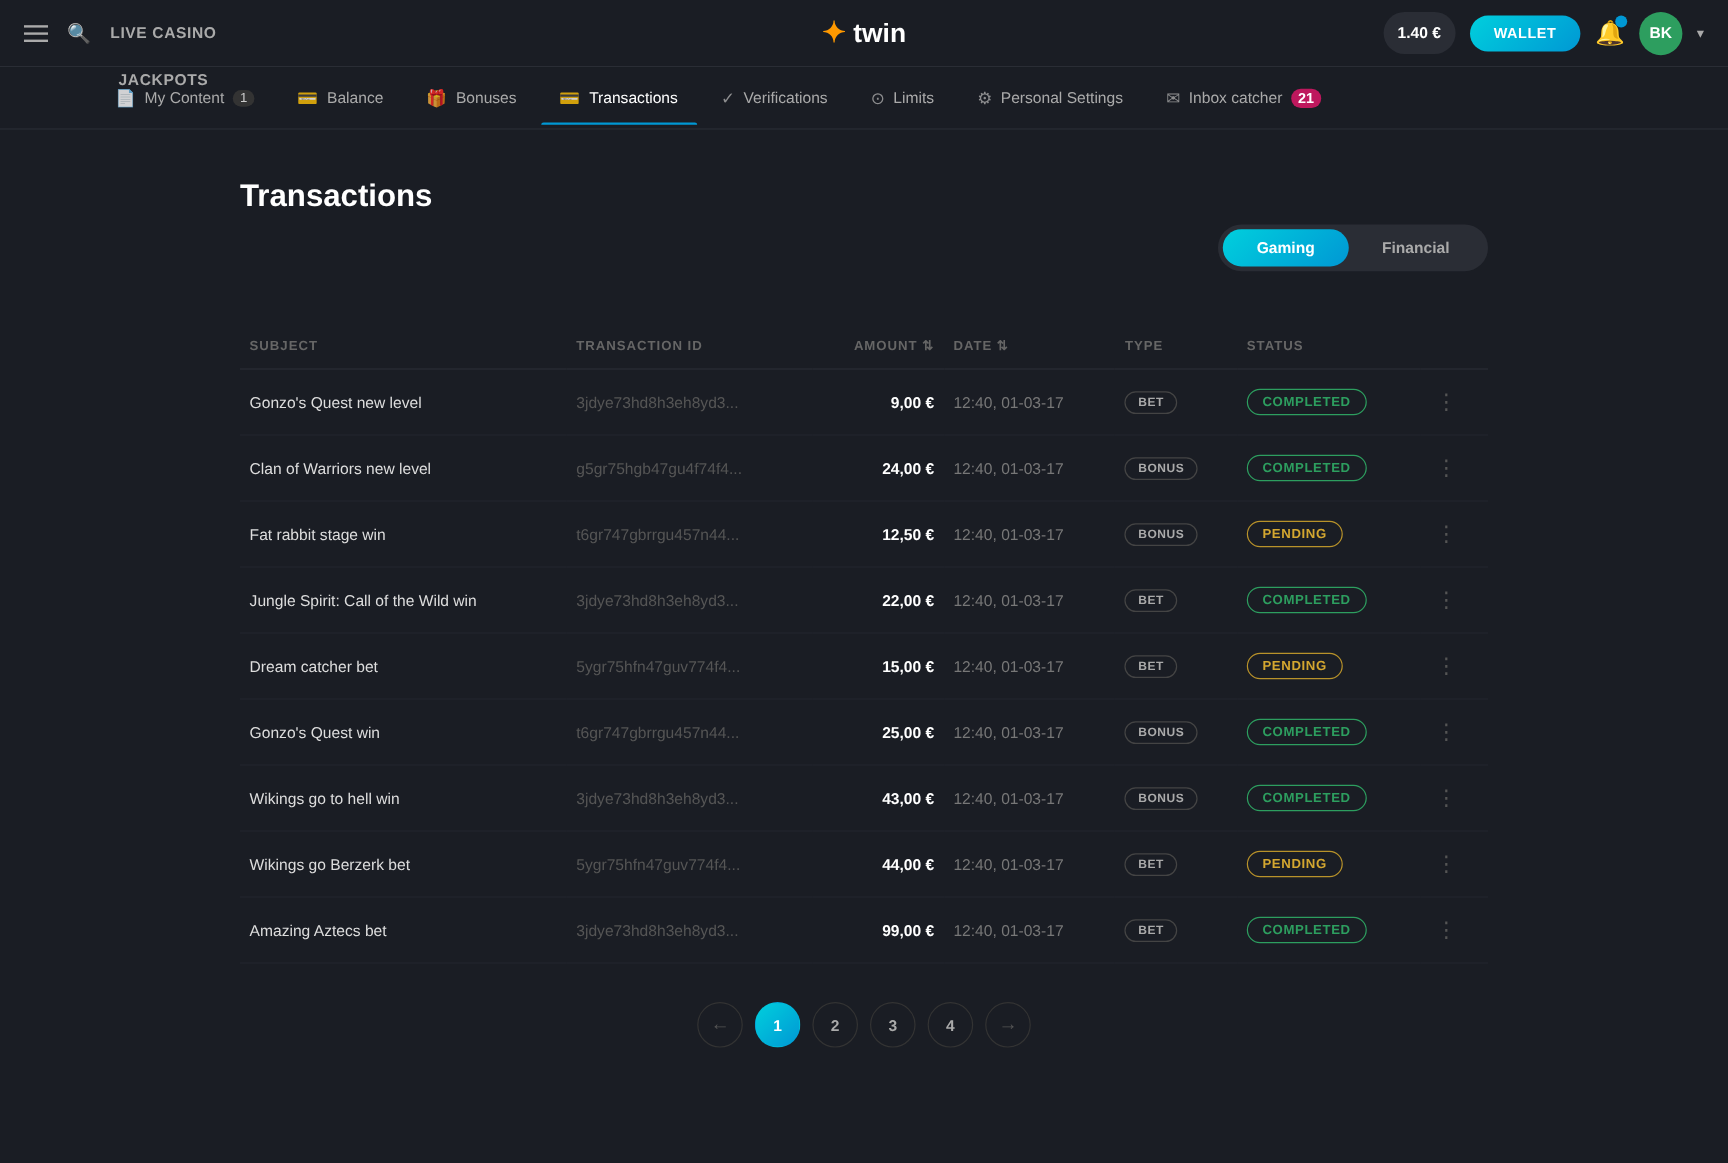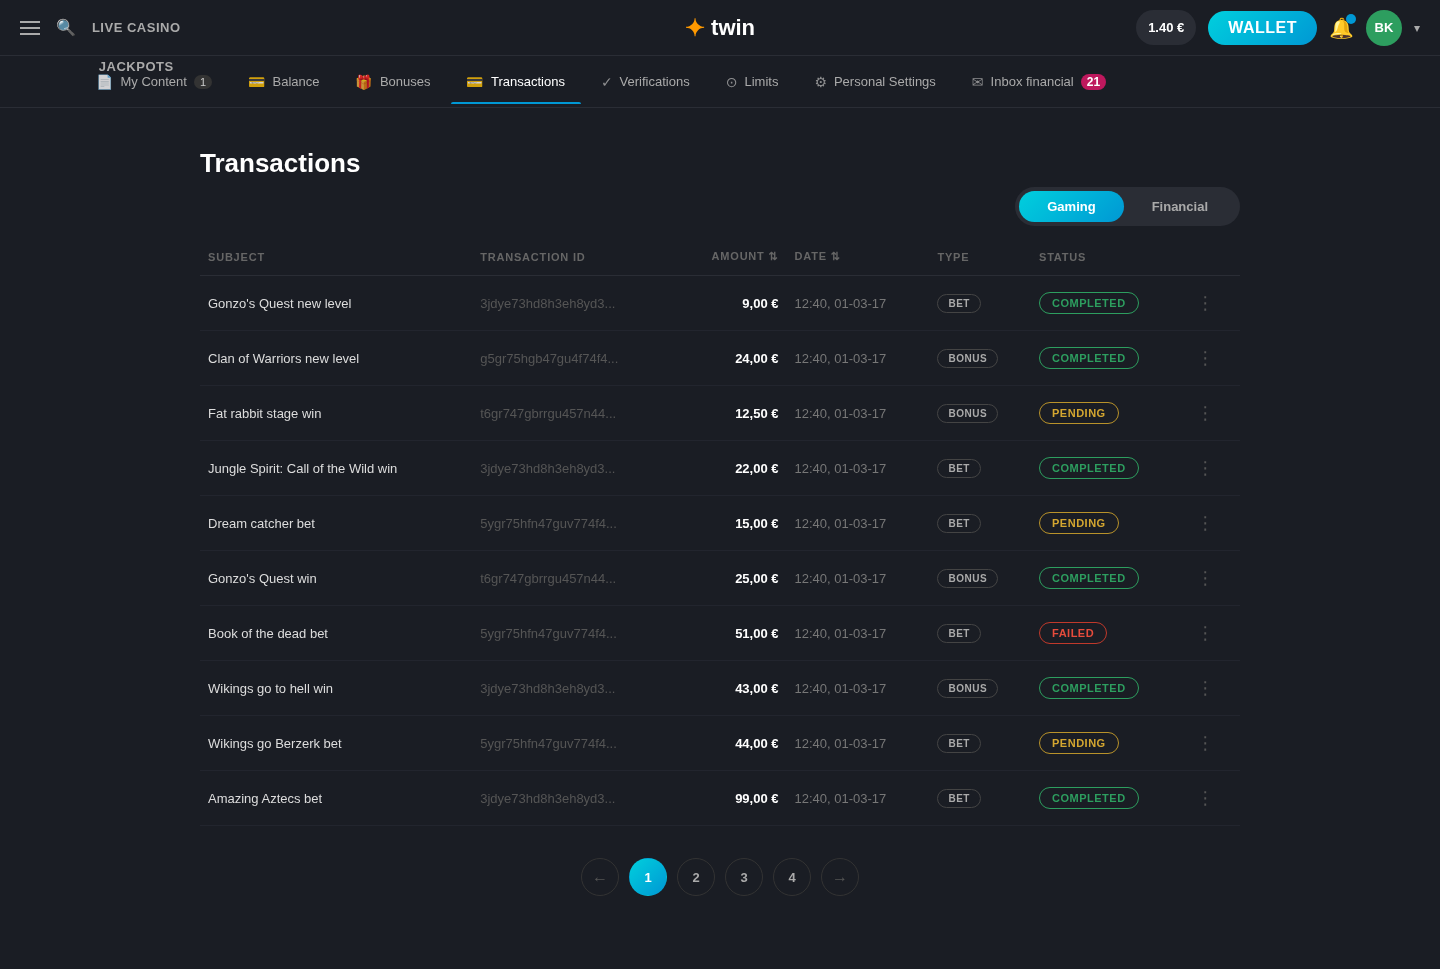--- a/index.html
+++ b/index.html
@@ -75,21 +75,21 @@
       border-radius: 20px;
       font-size: 13px;
       font-weight: 600;
     }
     .wallet-btn {
       background: linear-gradient(135deg, #00cfdd, #0098d4);
       color: #fff;
       border: none;
       padding: 8px 20px;
       border-radius: 20px;
-      font-size: 16px;
+      font-size: 12px;
       font-weight: 700;
       cursor: pointer;
       letter-spacing: 0.5px;
     }
     .notif-btn {
       position: relative;
       cursor: pointer;
       color: #aaa;
       font-size: 20px;
     }
@@ -183,21 +183,21 @@
       font-size: 13px;
       margin-bottom: 28px;
     }
 
     
     .toggle-group {
       display: inline-flex;
       background: #2a2d35;
       border-radius: 25px;
       padding: 4px;
-      margin-bottom: 12px;
+      margin-bottom: 44px;
       float: right;
       justify-content: flex-end;
     }
     .toggle-btn {
       padding: 8px 28px;
       border-radius: 22px;
       border: none;
       font-size: 13px;
       font-weight: 600;
       cursor: pointer;
@@ -387,21 +387,21 @@
   <div class="sub-nav-item">
     <span class="sub-nav-icon">⊙</span>
     <span>Limits</span>
   </div>
   <div class="sub-nav-item">
     <span class="sub-nav-icon">⚙</span>
     <span>Personal Settings</span>
   </div>
   <div class="sub-nav-item">
     <span class="sub-nav-icon">✉</span>
-    <span>Inbox financial</span>
+    <span>Inbox catcher</span>
     <span class="badge-count">21</span>
   </div>
 </nav>
 
 <div class="main-content">
   <div class="clearfix">
     <div>
       <h1 class="page-title">Transactions</h1>
     </div>
     <div class="toggle-group">
@@ -471,29 +471,20 @@
         <tr>
     <td class="subject-col">Gonzo's Quest win</td>
     <td class="txid-col">t6gr747gbrrgu457n44...</td>
     <td class="amount-col">25,00 €</td>
     <td class="date-col">12:40, 01-03-17</td>
     <td><span class="type-badge">BONUS</span></td>
     <td><span class="status-badge status-completed">COMPLETED</span></td>
     <td><span class="more-btn">⋮</span></td>
   </tr>
         <tr>
-    <td class="subject-col">Book of the dead bet</td>
-    <td class="txid-col">5ygr75hfn47guv774f4...</td>
-    <td class="amount-col">51,00 €</td>
-    <td class="date-col">12:40, 01-03-17</td>
-    <td><span class="type-badge">BET</span></td>
-    <td><span class="status-badge status-failed">FAILED</span></td>
-    <td><span class="more-btn">⋮</span></td>
-  </tr>
-        <tr>
     <td class="subject-col">Wikings go to hell win</td>
     <td class="txid-col">3jdye73hd8h3eh8yd3...</td>
     <td class="amount-col">43,00 €</td>
     <td class="date-col">12:40, 01-03-17</td>
     <td><span class="type-badge">BONUS</span></td>
     <td><span class="status-badge status-completed">COMPLETED</span></td>
     <td><span class="more-btn">⋮</span></td>
   </tr>
         <tr>
     <td class="subject-col">Wikings go Berzerk bet</td>

